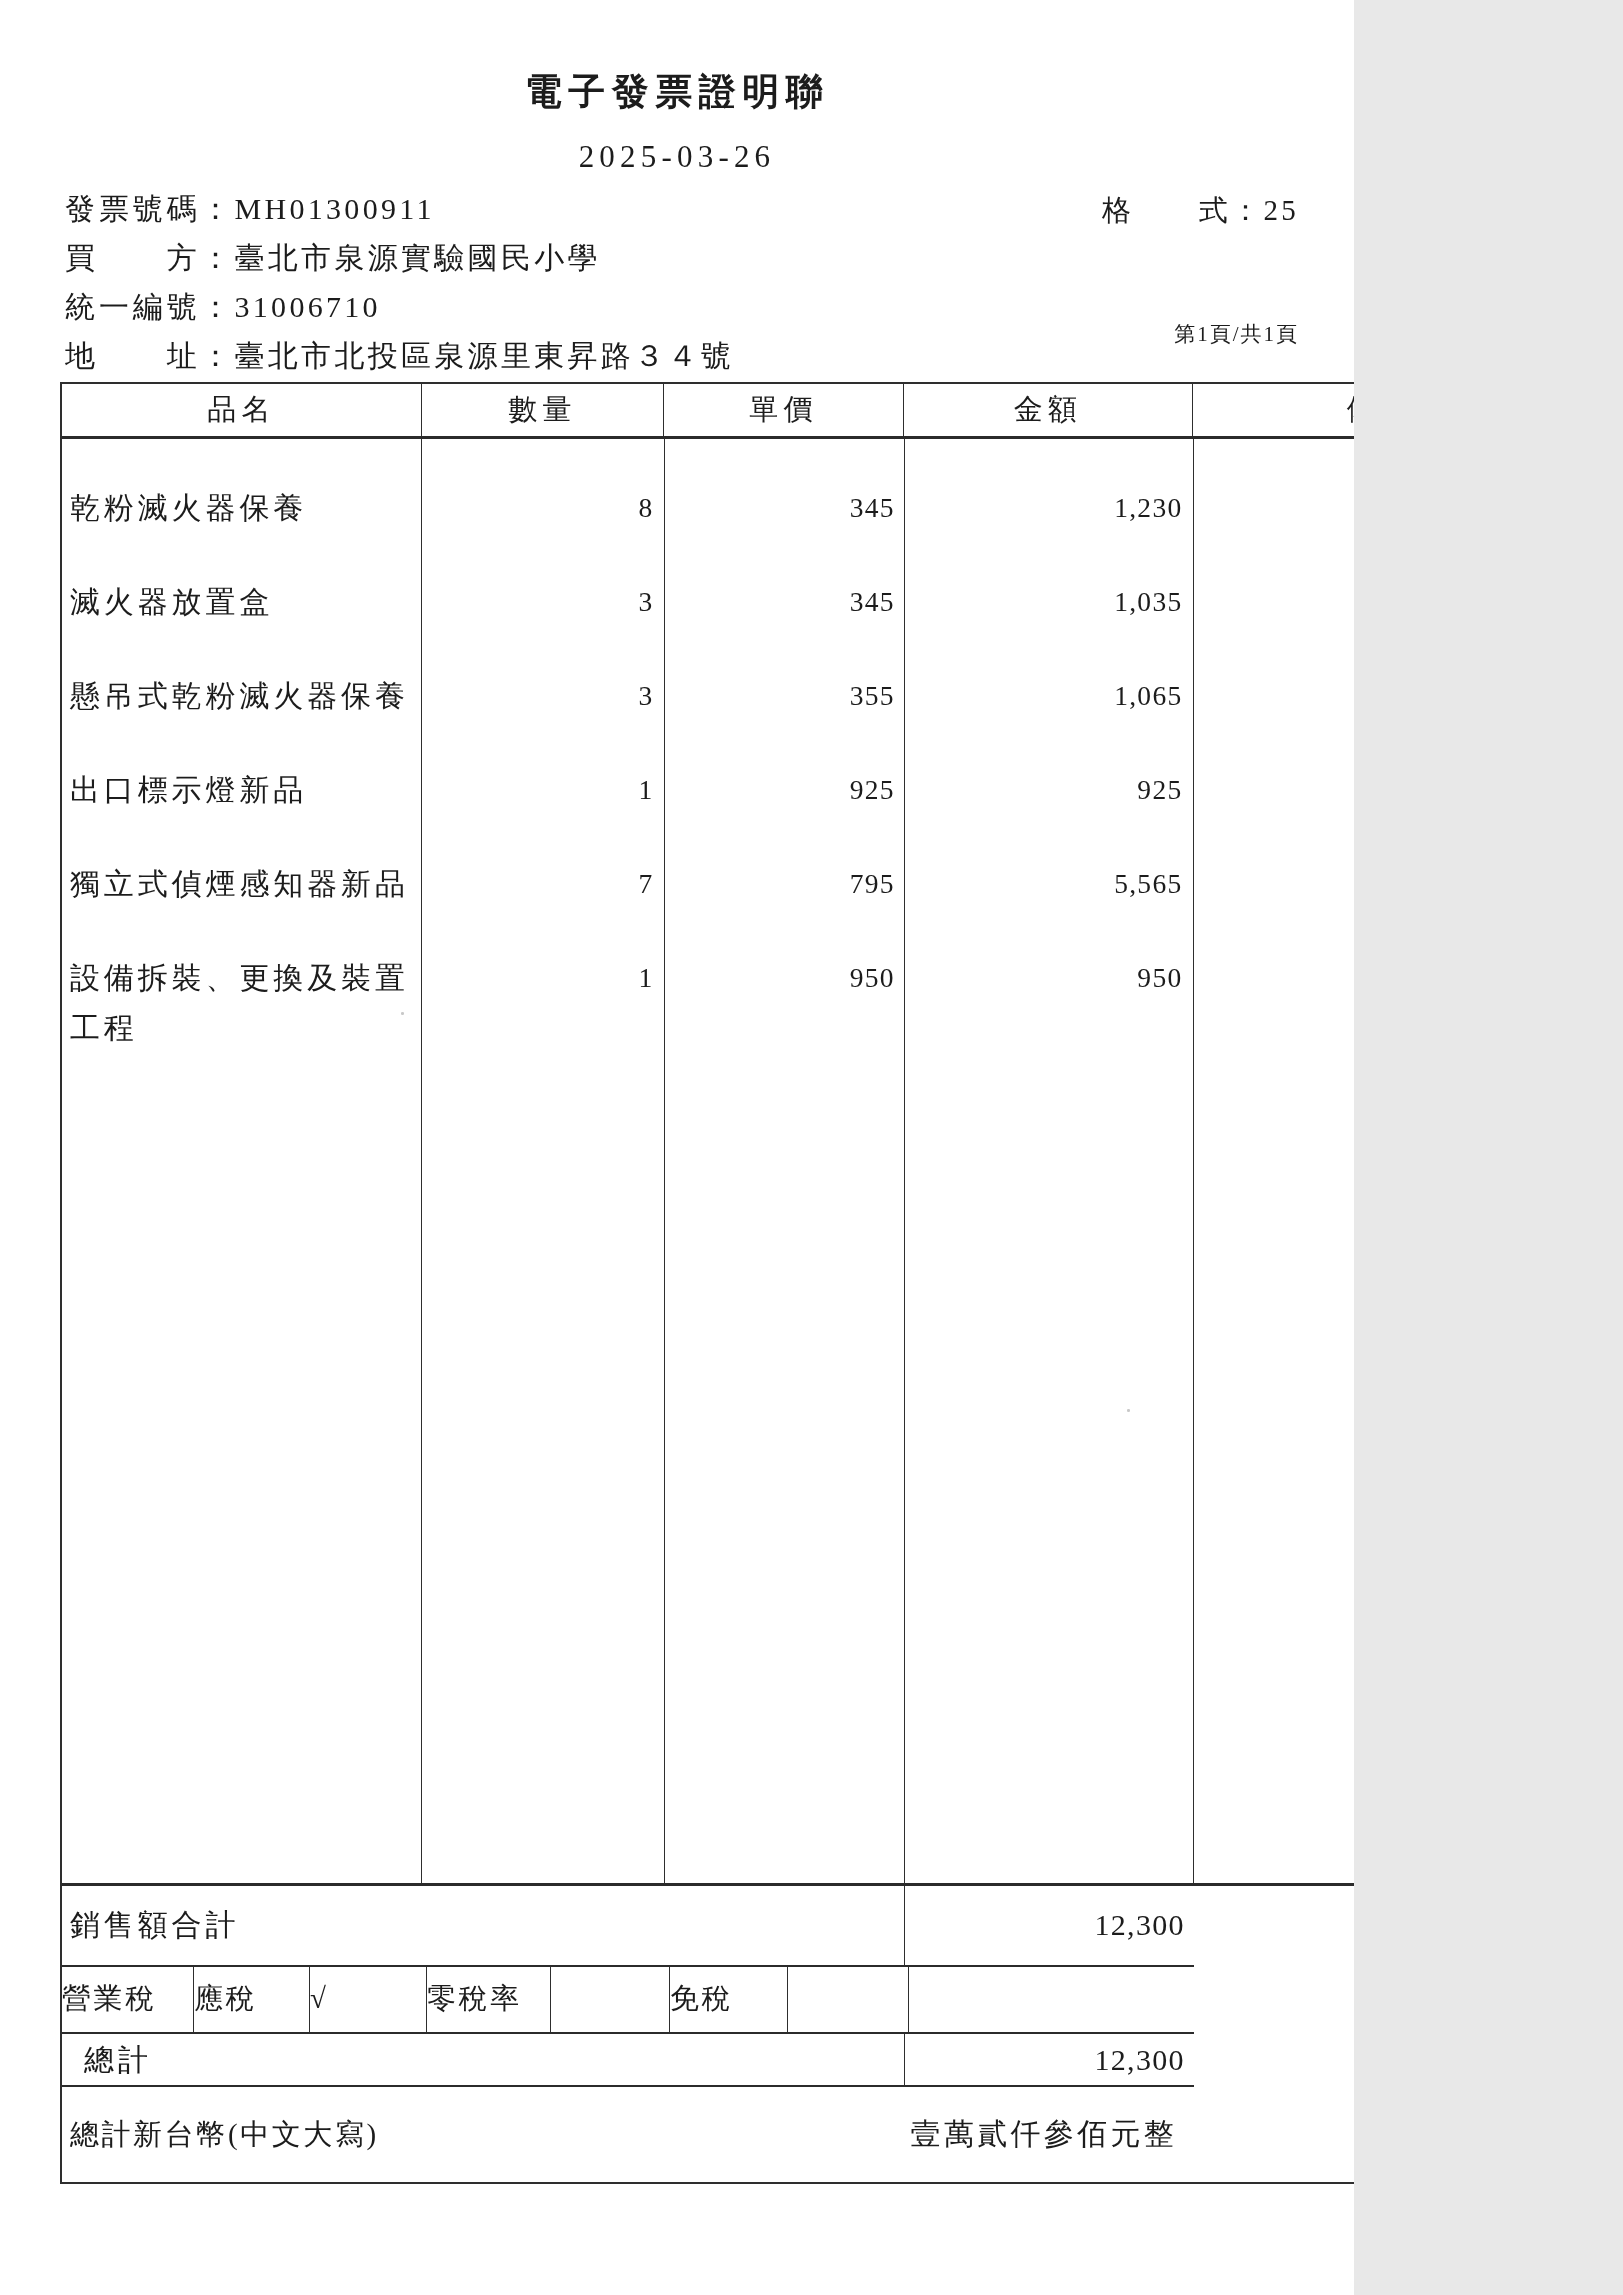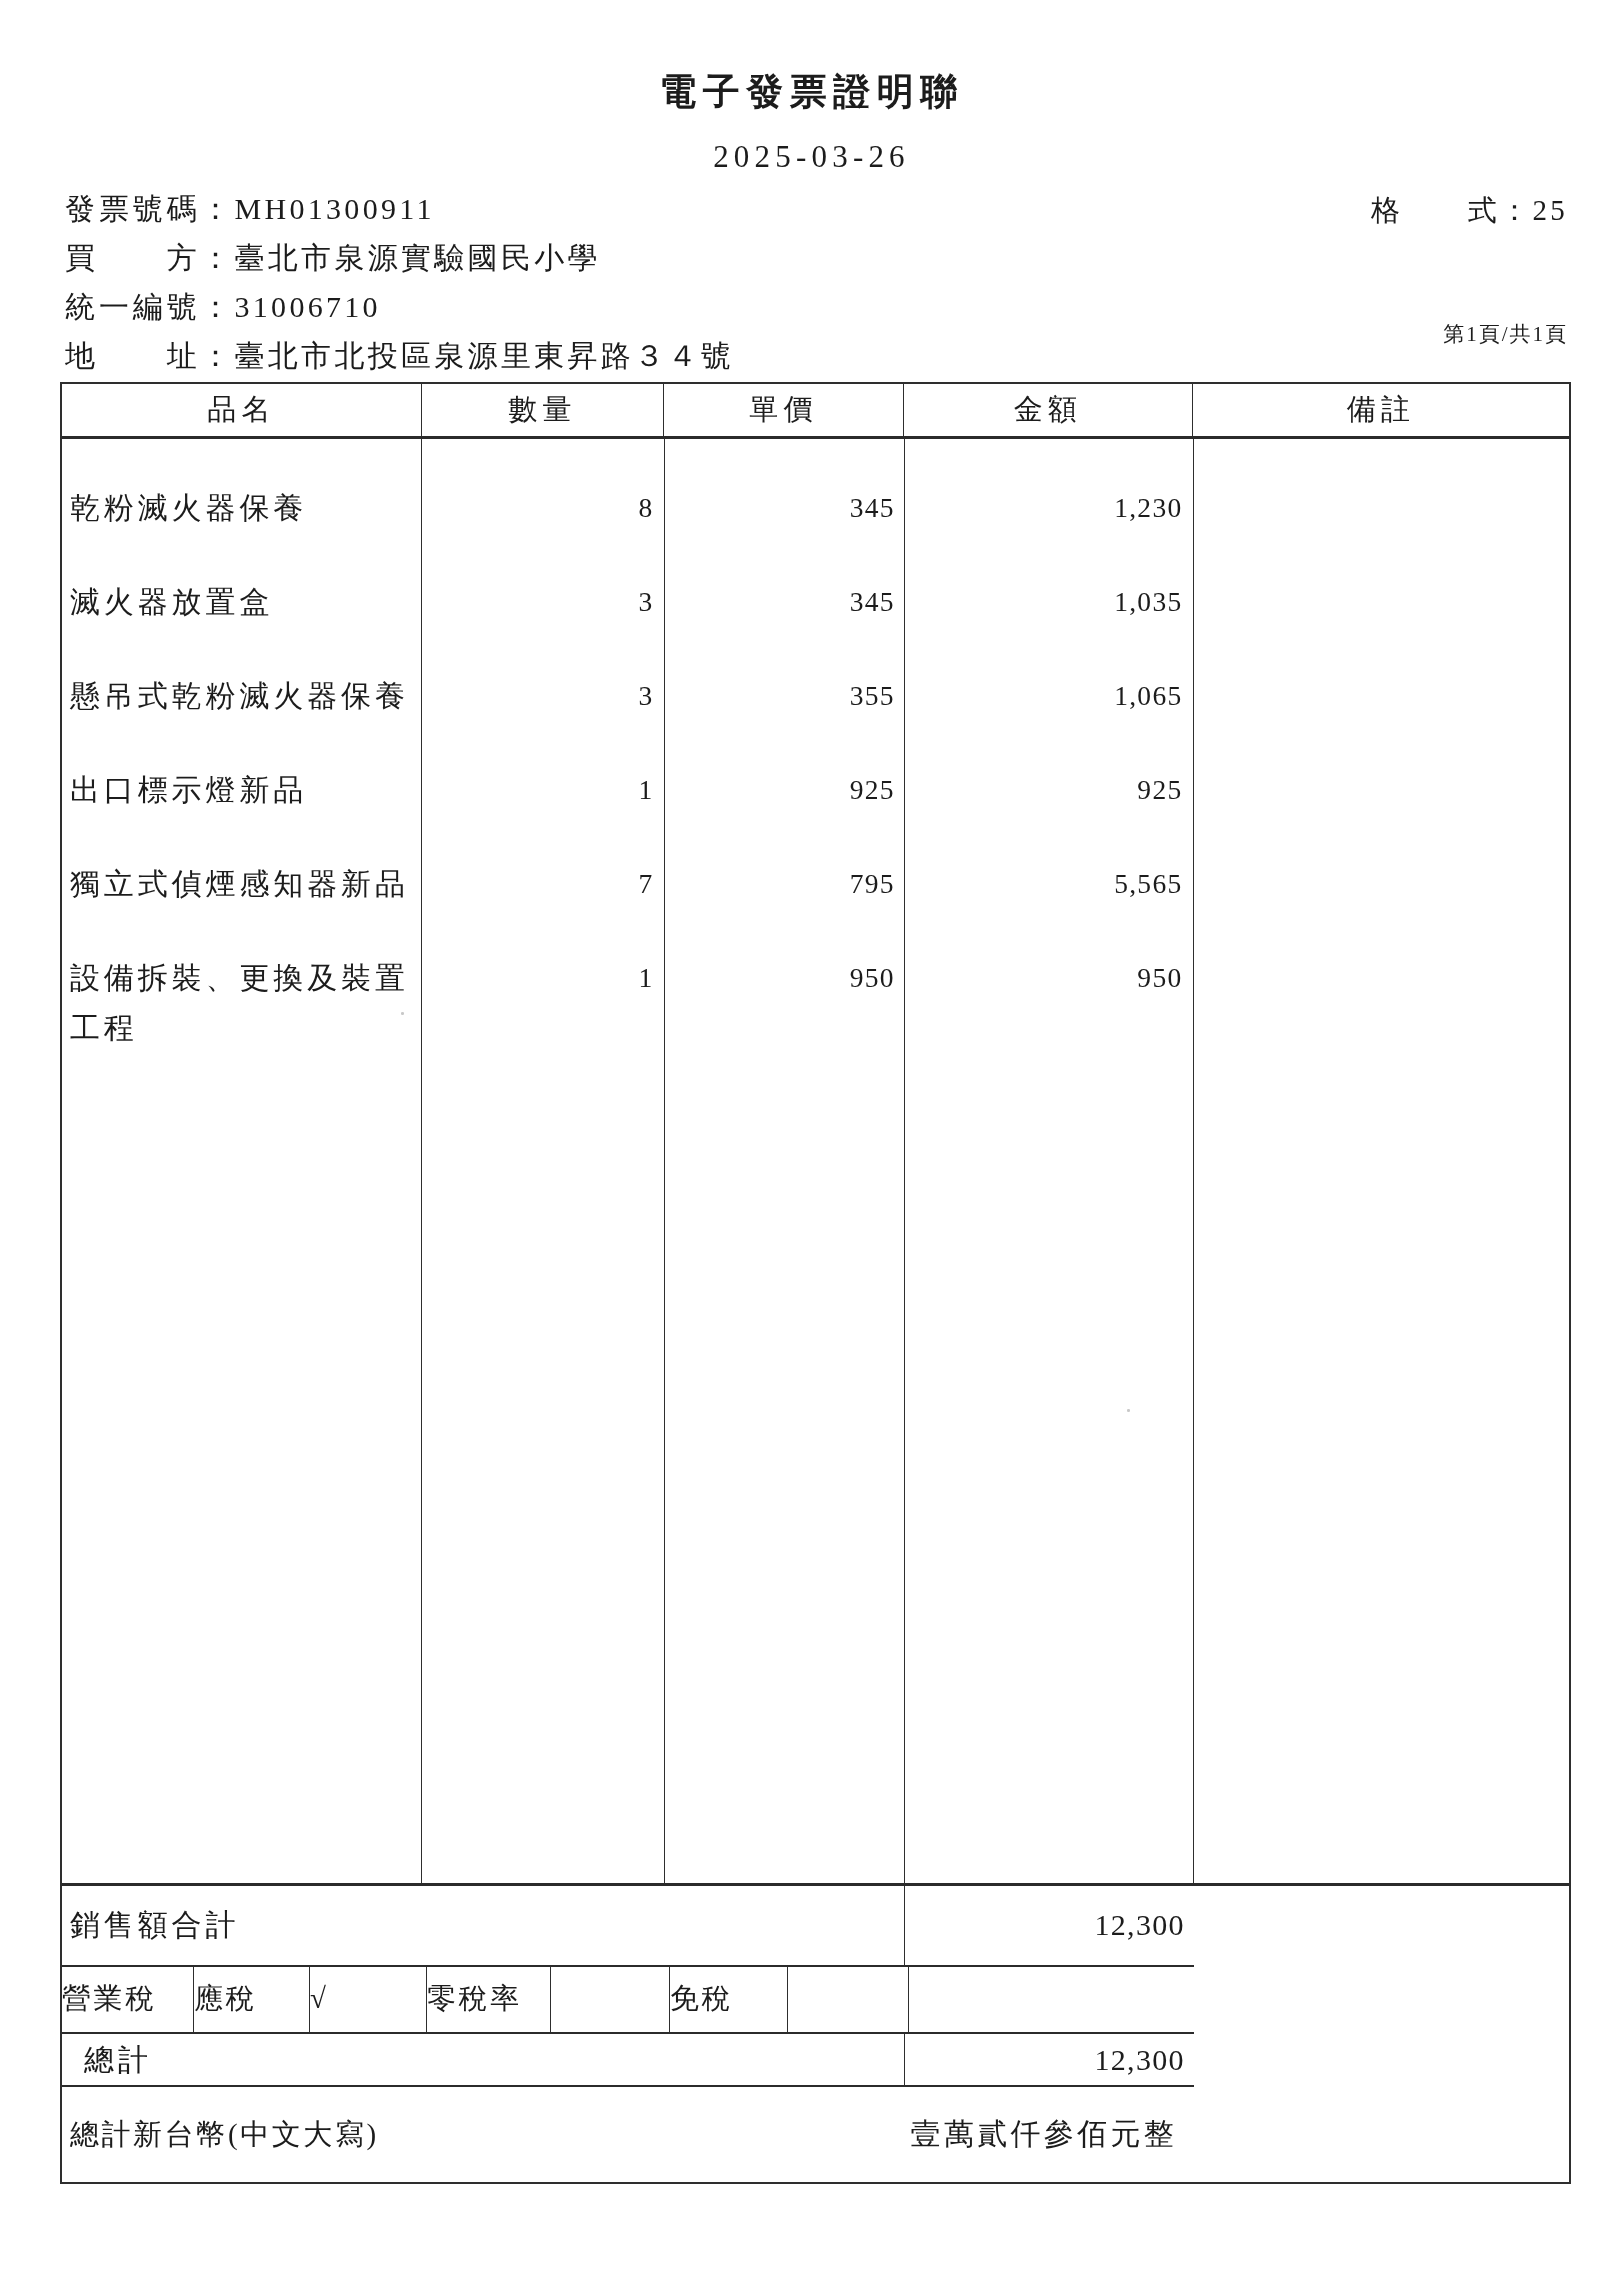--- a/index.html
+++ b/index.html
@@ -1,18 +1,18 @@
 <!DOCTYPE html>
 <html style="font-size:10.5px"><head>
 <meta charset="utf-8">
 <style>
   html,body{margin:0;padding:0;background:#e8e8e8;}
   .page{
     position:relative;
-    width:1623px;height:2295px;
+    width:1354px;height:2295px;
     background:#ffffff;
     font-family:"Liberation Serif","DejaVu Serif",serif;
     color:#1c1c1c;
     overflow:hidden;
   }
   .t{position:absolute;white-space:nowrap;}
   .title{top:67px;left:0;right:0;text-align:center;font-size:37px;letter-spacing:6.5px;font-weight:600;}
   .date{top:139px;left:0;right:0;text-align:center;font-size:31px;letter-spacing:5.2px;}
   .info{font-size:30px;letter-spacing:3.9px;line-height:35px;left:65px;font-family:Liberation Serif, serif;}
   .info .val{letter-spacing:3.3px;}

